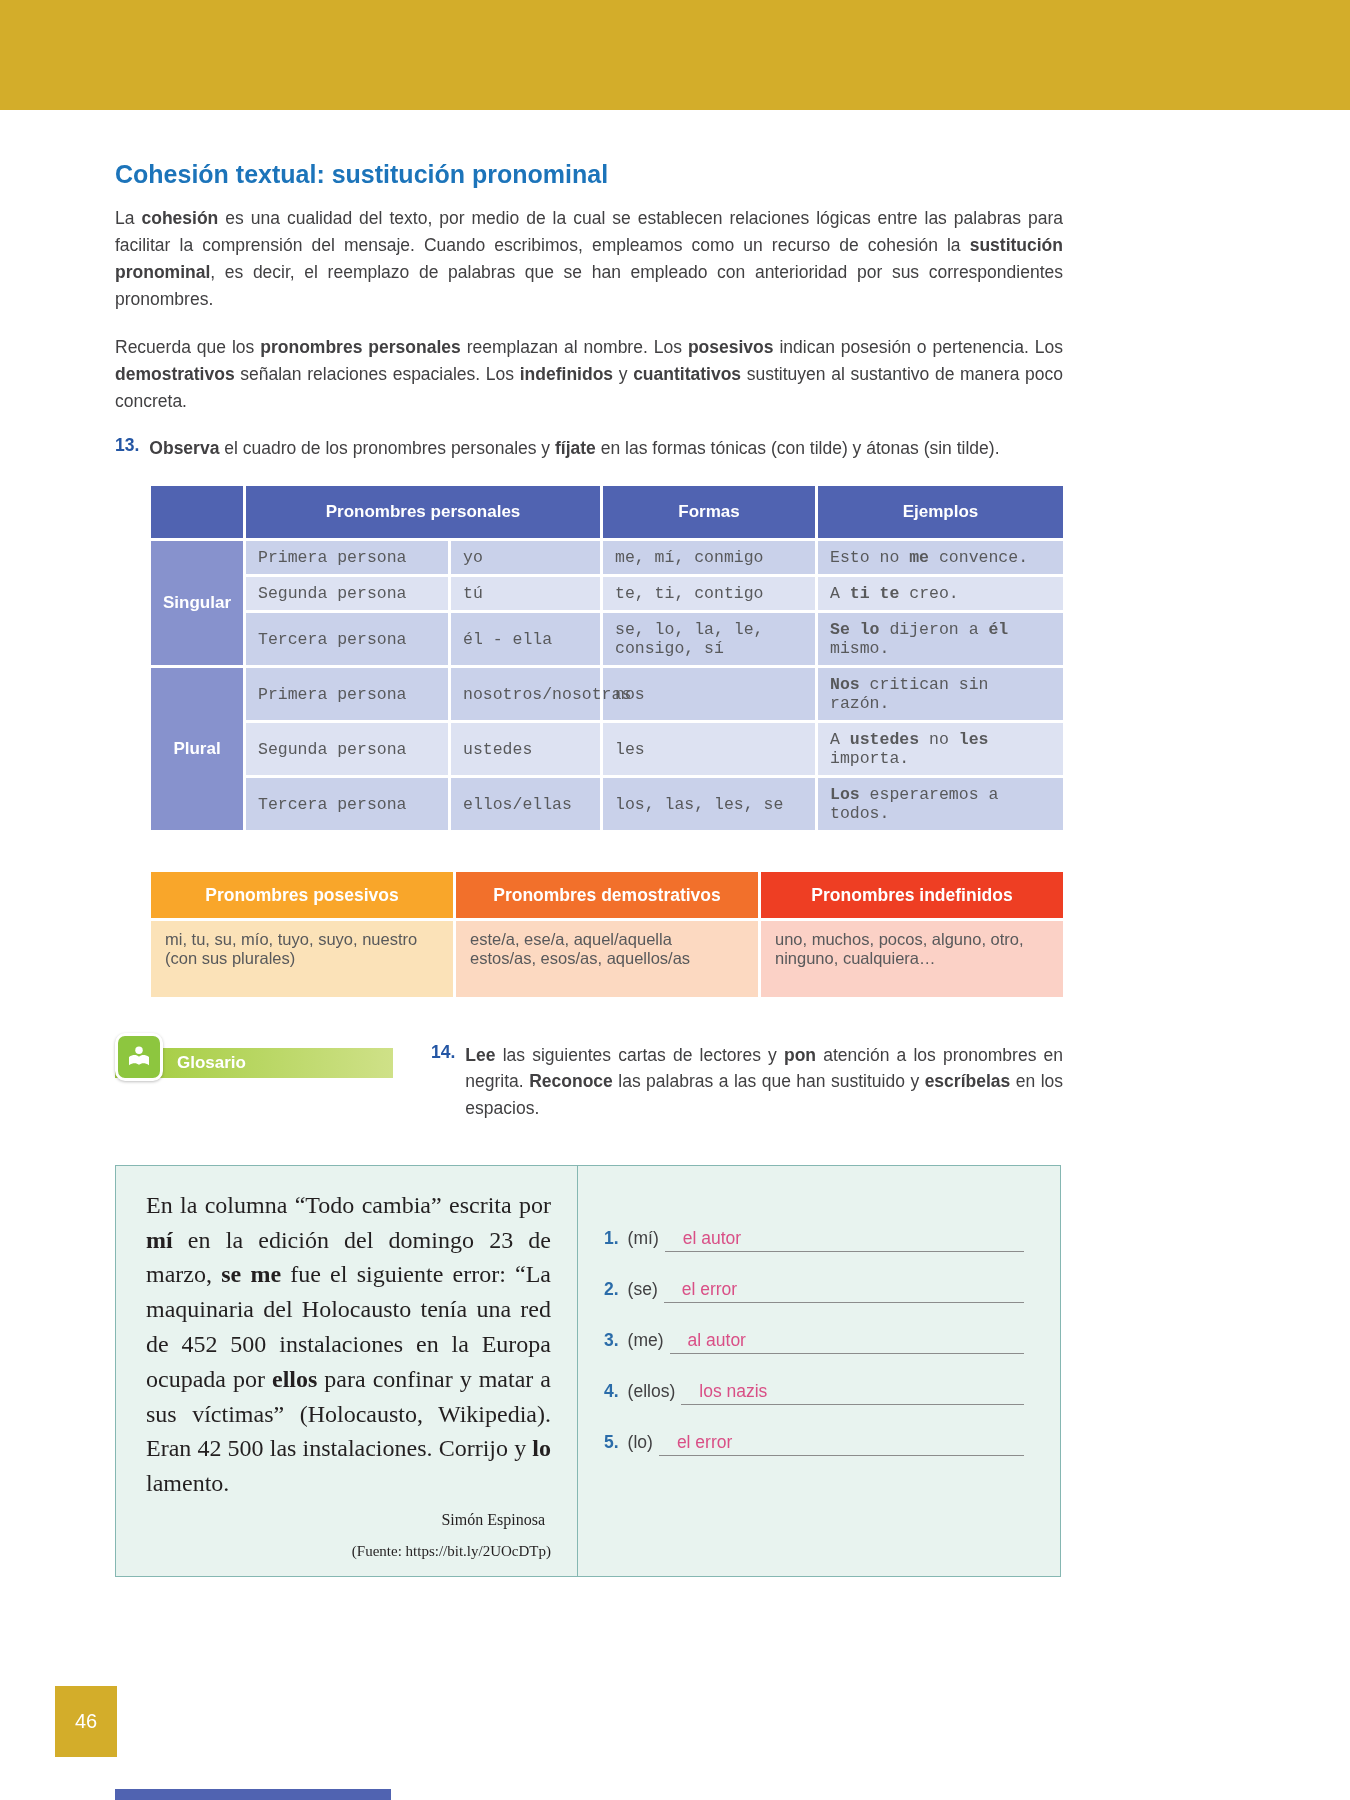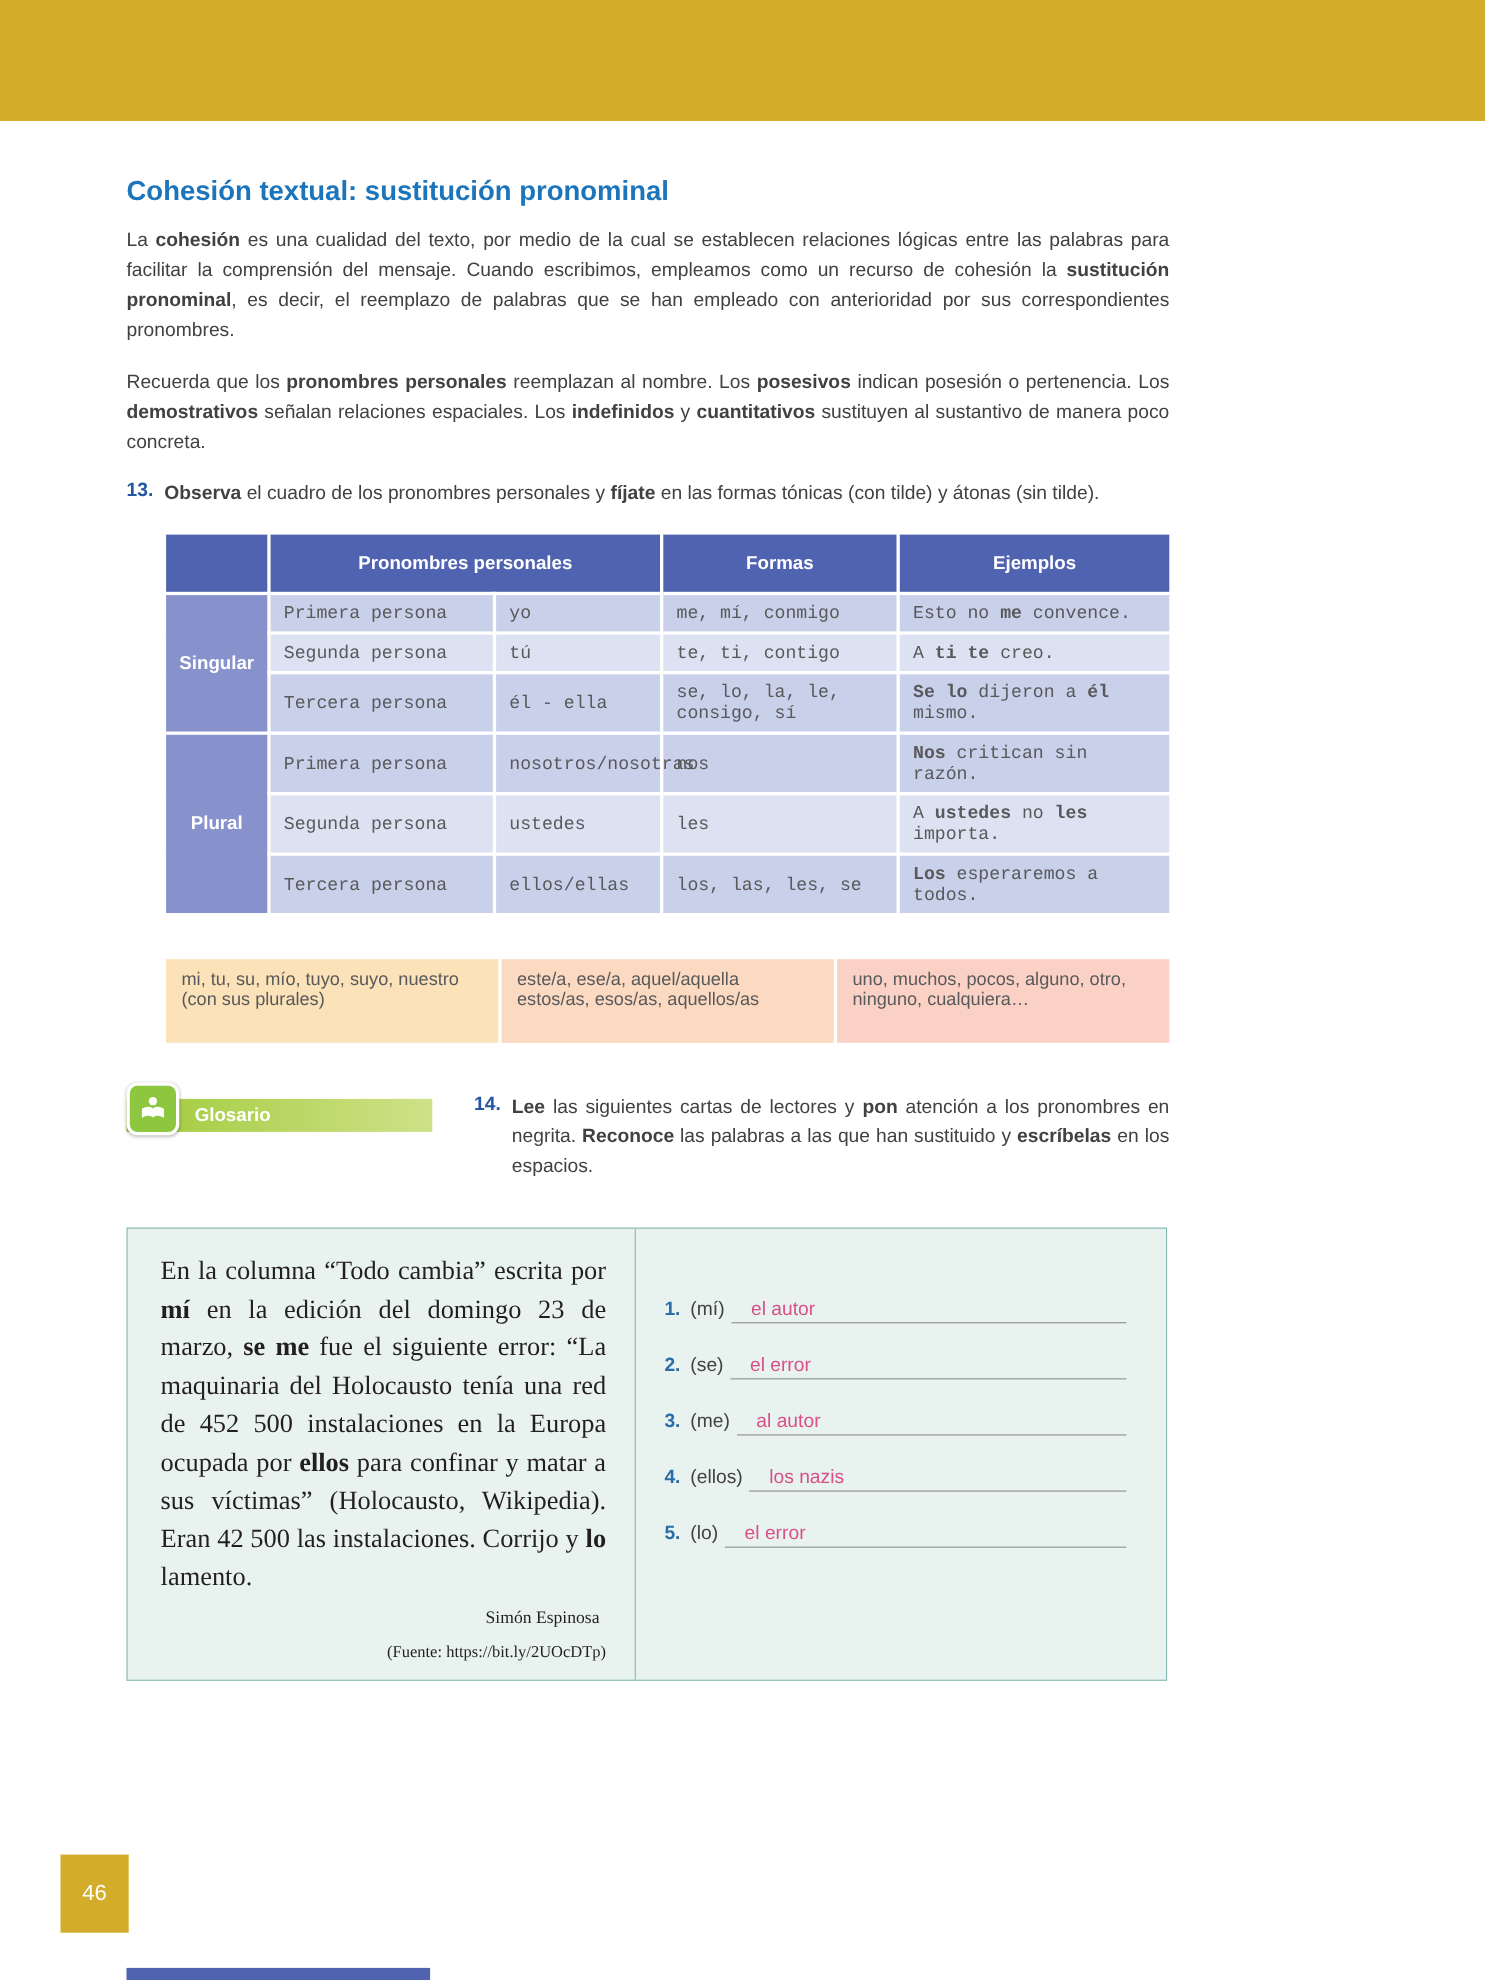--- a/index.html
+++ b/index.html
@@ -144,20 +144,25 @@
     </table>
 
     <table class="ctable">
       <colgroup>
           <col style="width:305px">
           <col style="width:305px">
           <col style="width:305px">
         </colgroup>
       <tbody>
         <tr>
+          <th class="h-pos">Pronombres posesivos</th>
+          <th class="h-dem">Pronombres demostrativos</th>
+          <th class="h-ind">Pronombres indefinidos</th>
+        </tr>
+        <tr>
           <td class="b-pos">mi, tu, su, mío, tuyo, suyo, nuestro
 (con sus plurales)</td>
           <td class="b-dem">este/a, ese/a, aquel/aquella
 estos/as, esos/as, aquellos/as</td>
           <td class="b-ind">uno, muchos, pocos, alguno, otro,
 ninguno, cualquiera…</td>
         </tr>
       </tbody>
     </table>
 

